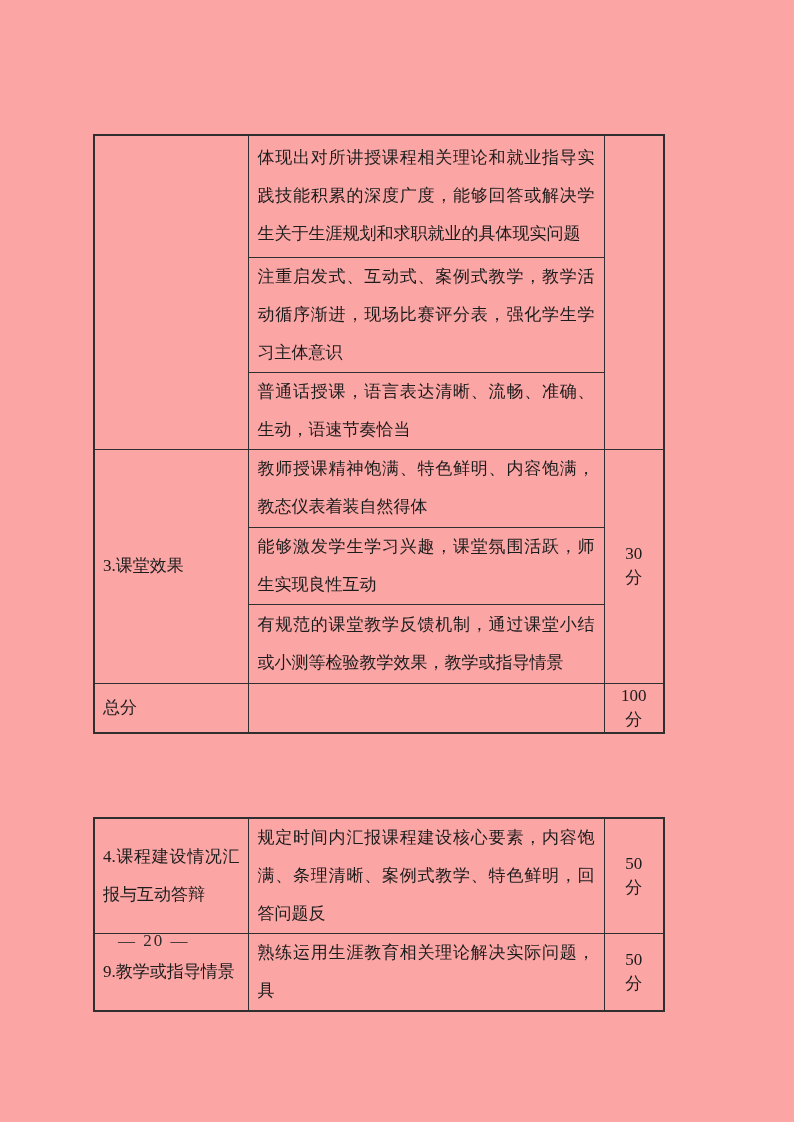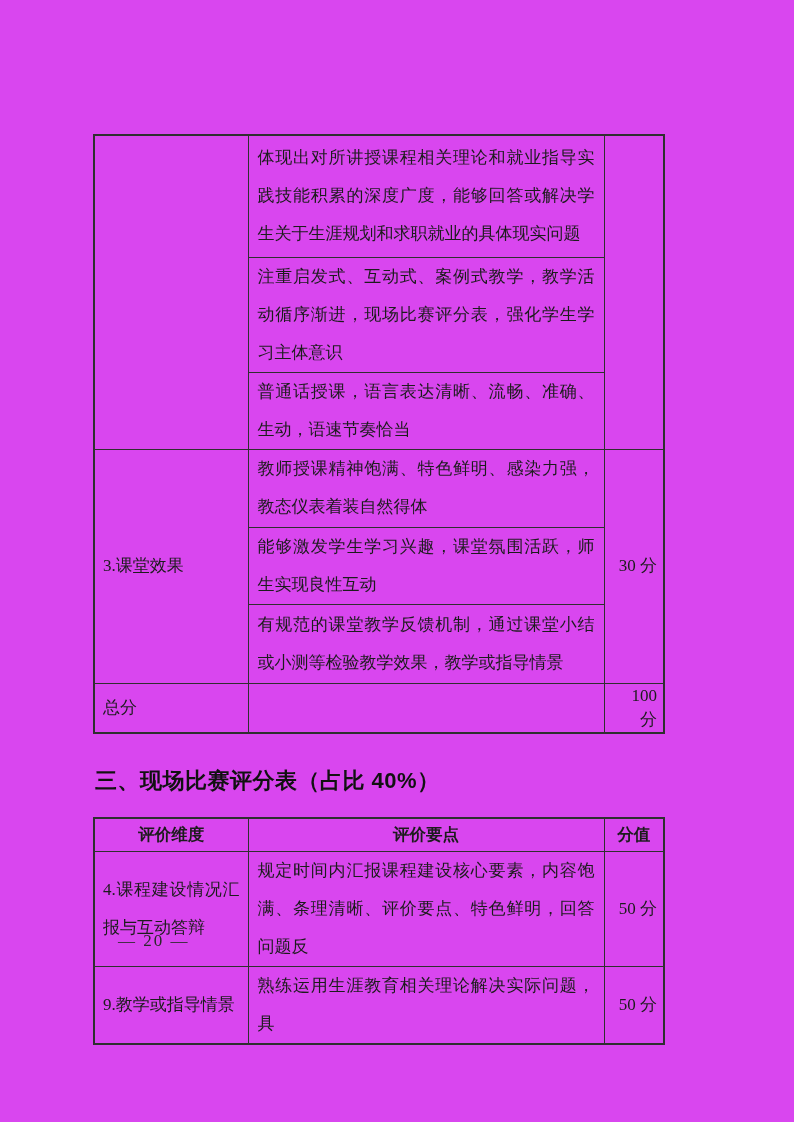--- a/index.html
+++ b/index.html
@@ -1,21 +1,21 @@
 <!DOCTYPE html>
 <html><head>
 <meta charset="utf-8">
 <style>
   html, body { margin: 0; padding: 0; background: #e8e8e8; }
   .page {
     position: relative;
     width: 794px;
     height: 1122px;
     margin: 0 auto;
-    background: #d946ef;
+    background: #fca5a5;
     font-family: "Liberation Serif", "DejaVu Serif", serif;
     color: #1c1c1c;
     overflow: hidden;
   }
   table.rubric {
     position: absolute;
     border-collapse: collapse;
     table-layout: fixed;
     border: 2px solid #2f2f2f;
   }
@@ -34,23 +34,23 @@
     text-align-last: left;
   }
   td.pts {
     padding: 0 9px;
     vertical-align: middle;
     line-height: 38px;
     text-align: justify;
     text-align-last: left;
   }
   td.score {
-    text-align: right;
+    text-align: center;
     vertical-align: middle;
-    padding: 0 6px;
+    padding: 0 16px;
     line-height: 24px;
   }
   td.total-label {
     padding: 0 8px;
     vertical-align: middle;
     font-weight: bold;
     font-family: "Liberation Sans", "DejaVu Sans", sans-serif;
     font-size: 16.5px;
     margin-top: 20px;
   }
@@ -101,54 +101,48 @@
         <td class="score" rowspan="3"></td>
       </tr>
       <tr style="height:115px;">
         <td class="pts">注重启发式、互动式、案例式教学，教学活动循序渐进，现场比赛评分表，强化学生学习主体意识</td>
       </tr>
       <tr style="height:75px;font-family:Liberation Serif, serif;">
         <td class="pts">普通话授课，语言表达清晰、流畅、准确、生动，语速节奏恰当</td>
       </tr>
       <tr style="height:78px;">
         <td class="dim" rowspan="3">3.课堂效果</td>
-        <td class="pts">教师授课精神饱满、特色鲜明、感染力强，教态仪表着装自然得体</td>
+        <td class="pts">教师授课精神饱满、特色鲜明、内容饱满，教态仪表着装自然得体</td>
         <td class="score" rowspan="3">30 分</td>
       </tr>
       <tr style="height:77px;padding-left:32px;">
         <td class="pts">能够激发学生学习兴趣，课堂氛围活跃，师生实现良性互动</td>
       </tr>
       <tr style="height:79px;">
         <td class="pts">有规范的课堂教学反馈机制，通过课堂小结或小测等检验教学效果，教学或指导情景</td>
       </tr>
       <tr style="height:37px;">
         <td class="total-label">总分</td>
         <td class="pts"></td>
         <td class="score">100 分</td>
       </tr>
     </tbody>
   </table>
 
-  <h2 class="section-heading">三、现场比赛评分表（占比 40%）</h2>
 
   <table class="rubric" style="left:93px; top:817px; width:570px;">
     <colgroup>
       <col style="width:154px">
       <col style="width:356px">
       <col style="width:60px">
     </colgroup>
     <tbody>
-      <tr style="height:33px;">
-        <th>评价维度</th>
-        <th>评价要点</th>
-        <th>分值</th>
-      </tr>
       <tr style="height:82px;">
         <td class="dim">4.课程建设情况汇报与互动答辩</td>
-        <td class="pts">规定时间内汇报课程建设核心要素，内容饱满、条理清晰、评价要点、特色鲜明，回答问题反</td>
+        <td class="pts">规定时间内汇报课程建设核心要素，内容饱满、条理清晰、案例式教学、特色鲜明，回答问题反</td>
         <td class="score">50 分</td>
       </tr>
       <tr style="height:45px;">
         <td class="dim">9.教学或指导情景</td>
         <td class="pts">熟练运用生涯教育相关理论解决实际问题，具</td>
         <td class="score">50 分</td>
       </tr>
     </tbody>
   </table>
 

